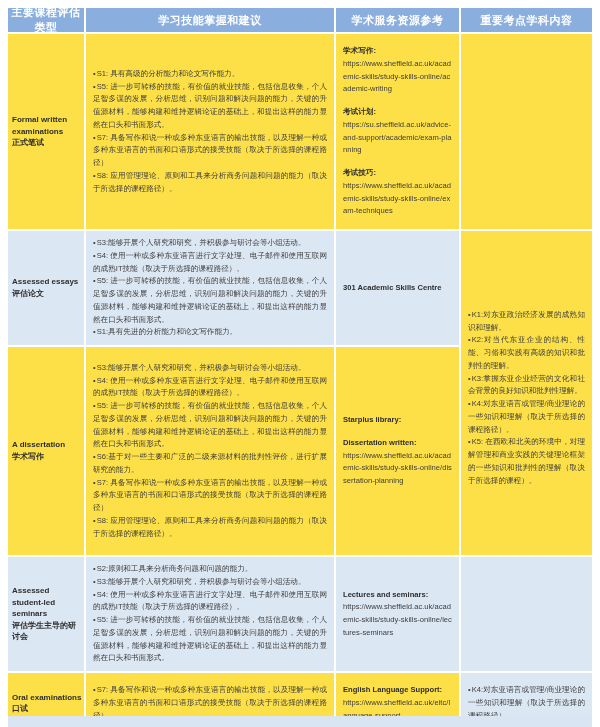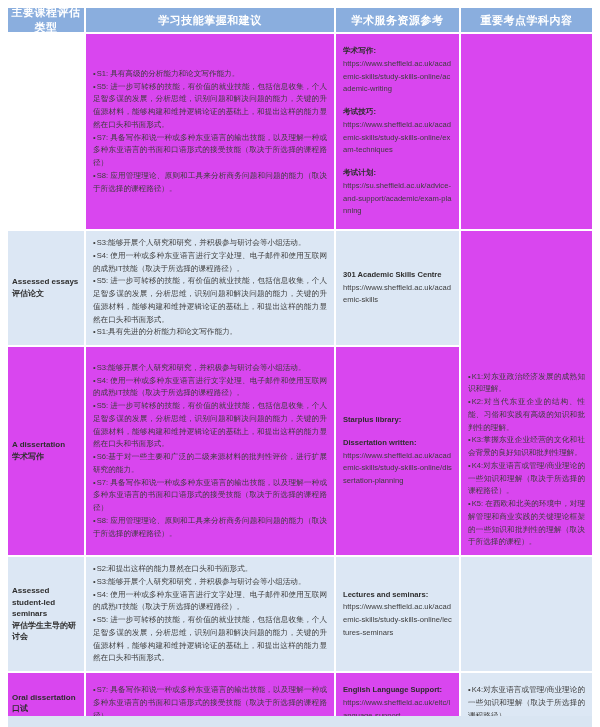--- a/index.html
+++ b/index.html
@@ -16,94 +16,97 @@
     grid-template-columns:76px 248px 123px 1fr;
     grid-template-rows:24px minmax(188px,auto) minmax(114px,auto) minmax(208px,auto) minmax(92px,auto) minmax(46px,auto);
     gap:2px;
   }
   .hd{
     background:#8aaede;color:#ffffff;font-weight:bold;font-size:11px;
     display:flex;align-items:center;justify-content:center;text-align:center;
     letter-spacing:.5px;
   }
   .cell{
-    background:#d946ef;
+    background:#fde047;
     display:flex;flex-direction:column;justify-content:center;
     padding:6px 7px;box-sizing:border-box;
     font-size:7.6px;line-height:1.68;
   }
   .shade{background:#dce7f4;}
   .typecell{
     font-weight:bold;font-size:8px;line-height:1.45;color:#2e2e2e;
     padding-left:4px;padding-right:2px;
   }
   .skills .li{text-align:justify;text-justify:inter-ideograph;}
   .skills .li::before{content:"\2022";margin-right:1px;}
   .topics .li{text-align:justify;text-justify:inter-ideograph;}
   .topics .li::before{content:"\2022";margin-right:1px;}
   .res{margin:5px 0;}
   .res-label{font-weight:bold;color:#2e2e2e;}
   .res-url{word-break:break-all;}
   .mergedcell{
     grid-column:4;grid-row:3 / span 2;
-    justify-content:flex-end;padding-top:16px;
+    justify-content:center;padding-top:16px;
   }
   .gr1{grid-row:1}.gr2{grid-row:2}.gr3{grid-row:3}.gr4{grid-row:4}.gr5{grid-row:5}.gr6{grid-row:6}
   .gc1{grid-column:1}.gc2{grid-column:2}.gc3{grid-column:3}.gc4{grid-column:4}
   .footer-strip{
     position:absolute;left:8px;right:8px;top:716px;height:11px;
     background:#d9e5f2;
   }
 </style>
 </head>
 <body>
 
 <div class="tbl">
 
   <div class="hd gr1 gc1">主要课程评估类型</div>
   <div class="hd gr1 gc2">学习技能掌握和建议</div>
   <div class="hd gr1 gc3">学术服务资源参考</div>
   <div class="hd gr1 gc4">重要考点学科内容</div>
 
+  <div class="cell typecell gr2 gc1">
+    <div>Formal written examinations</div>
+    <div>正式笔试</div>
+  </div>
   <div class="cell skills gr2 gc2">
     <div class="li">S1: 具有高级的分析能力和论文写作能力。</div>
     <div class="li">S5: 进一步可转移的技能，有价值的就业技能，包括信息收集，个人足智多谋的发展，分析思维，识别问题和解决问题的能力，关键的升值源材料，能够构建和维持逻辑论证的基础上，和提出这样的能力显然在口头和书面形式。</div>
     <div class="li">S7: 具备写作和说一种或多种东亚语言的输出技能，以及理解一种或多种东亚语言的书面和口语形式的接受技能（取决于所选择的课程路径）</div>
     <div class="li">S8: 应用管理理论、原则和工具来分析商务问题和问题的能力（取决于所选择的课程路径）。</div>
   </div>
   <div class="cell gr2 gc3">
     <div class="res">
       <div class="res-label">学术写作:</div>
       <div class="res-url">https://www.sheffield.ac.uk/academic-skills/study-skills-online/academic-writing</div>
     </div>
     <div class="res">
+      <div class="res-label">考试计划:</div>
+      <div class="res-url">https://su.sheffield.ac.uk/advice-and-support/academic/exam-planning</div>
+    </div>
+    <div class="res">
       <div class="res-label">考试技巧:</div>
       <div class="res-url">https://www.sheffield.ac.uk/academic-skills/study-skills-online/exam-techniques</div>
-    </div>
-    <div class="res">
-      <div class="res-label">考试计划:</div>
-      <div class="res-url">https://su.sheffield.ac.uk/advice-and-support/academic/exam-planning</div>
     </div>
   </div>
   <div class="cell gr2 gc4"></div>
 
   <div class="cell typecell shade gr3 gc1">
     <div>Assessed essays</div>
     <div>评估论文</div>
   </div>
   <div class="cell skills shade gr3 gc2">
     <div class="li">S3:能够开展个人研究和研究，并积极参与研讨会等小组活动。</div>
     <div class="li">S4: 使用一种或多种东亚语言进行文字处理、电子邮件和使用互联网的成熟IT技能（取决于所选择的课程路径）。</div>
     <div class="li">S5: 进一步可转移的技能，有价值的就业技能，包括信息收集，个人足智多谋的发展，分析思维，识别问题和解决问题的能力，关键的升值源材料，能够构建和维持逻辑论证的基础上，和提出这样的能力显然在口头和书面形式。</div>
     <div class="li">S1:具有先进的分析能力和论文写作能力。</div>
   </div>
   <div class="cell shade gr3 gc3">
     <div class="res">
       <div class="res-label">301 Academic Skills Centre</div>
-      <div class="res-url">https://www.sheffield.ac.uk/academic-skills</div>
     </div>
   </div>
   <div class="cell topics mergedcell">
     <div class="li">K1:对东亚政治经济发展的成熟知识和理解。</div>
     <div class="li">K2:对当代东亚企业的结构、性能、习俗和实践有高级的知识和批判性的理解。</div>
     <div class="li">K3:掌握东亚企业经营的文化和社会背景的良好知识和批判性理解。</div>
     <div class="li">K4:对东亚语言或管理/商业理论的一些知识和理解（取决于所选择的课程路径）。</div>
     <div class="li">K5: 在西欧和北美的环境中，对理解管理和商业实践的关键理论框架的一些知识和批判性的理解（取决于所选择的课程）。</div>
   </div>
 
@@ -127,35 +130,35 @@
       <div class="res-label">Dissertation written:</div>
       <div class="res-url">https://www.sheffield.ac.uk/academic-skills/study-skills-online/dissertation-planning</div>
     </div>
   </div>
 
   <div class="cell typecell shade gr5 gc1">
     <div>Assessed student-led seminars</div>
     <div>评估学生主导的研讨会</div>
   </div>
   <div class="cell skills shade gr5 gc2">
-    <div class="li">S2:和提出这样的能力显然在口头和书面形式。</div>
+    <div class="li">S2:原则和工具来分析商务问题和问题的能力。</div>
     <div class="li">S3:能够开展个人研究和研究，并积极参与研讨会等小组活动。</div>
     <div class="li">S4: 使用一种或多种东亚语言进行文字处理、电子邮件和使用互联网的成熟IT技能（取决于所选择的课程路径）。</div>
     <div class="li">S5: 进一步可转移的技能，有价值的就业技能，包括信息收集，个人足智多谋的发展，分析思维，识别问题和解决问题的能力，关键的升值源材料，能够构建和维持逻辑论证的基础上，和提出这样的能力显然在口头和书面形式。</div>
   </div>
   <div class="cell shade gr5 gc3">
     <div class="res">
       <div class="res-label">Lectures and seminars:</div>
       <div class="res-url">https://www.sheffield.ac.uk/academic-skills/study-skills-online/lectures-seminars</div>
     </div>
   </div>
   <div class="cell shade gr5 gc4"></div>
 
   <div class="cell typecell gr6 gc1">
-    <div>Oral dissertation</div>
+    <div>Oral examinations</div>
     <div>口试</div>
   </div>
   <div class="cell skills gr6 gc2">
     <div class="li">S7: 具备写作和说一种或多种东亚语言的输出技能，以及理解一种或多种东亚语言的书面和口语形式的接受技能（取决于所选择的课程路径）</div>
   </div>
   <div class="cell gr6 gc3">
     <div class="res">
       <div class="res-label">English Language Support:</div>
       <div class="res-url">https://www.sheffield.ac.uk/eltc/language-support</div>
     </div>

